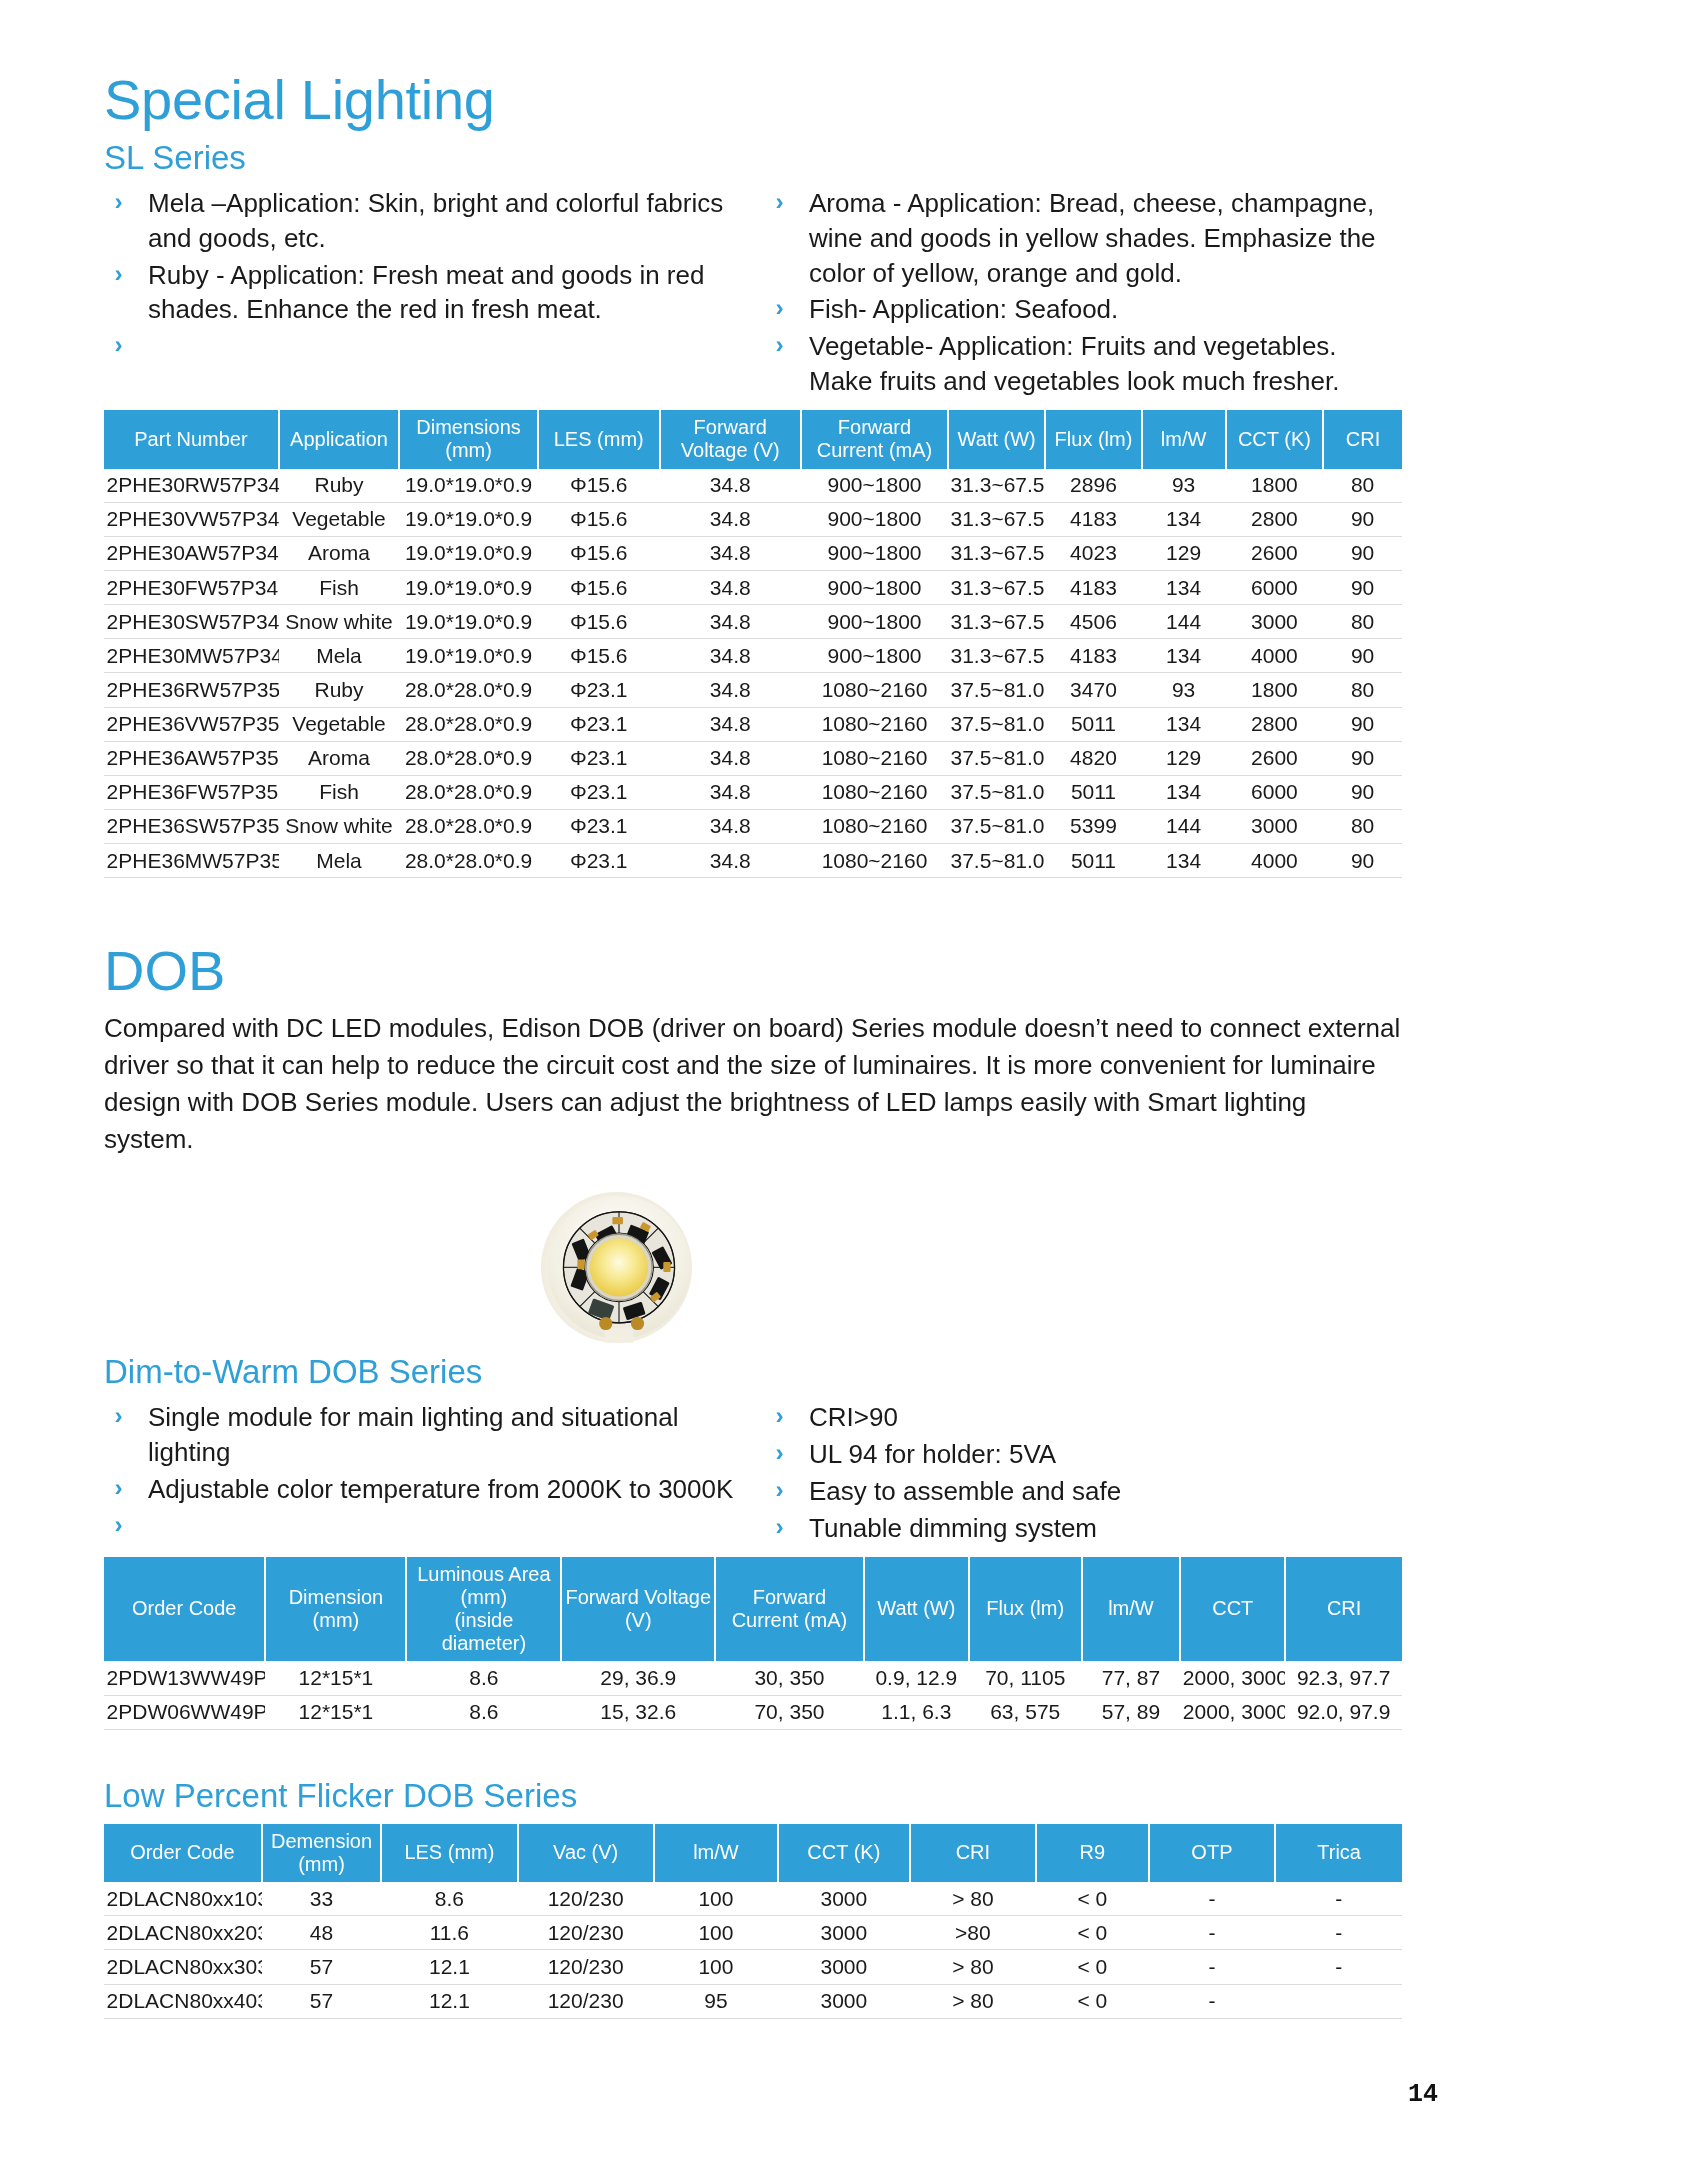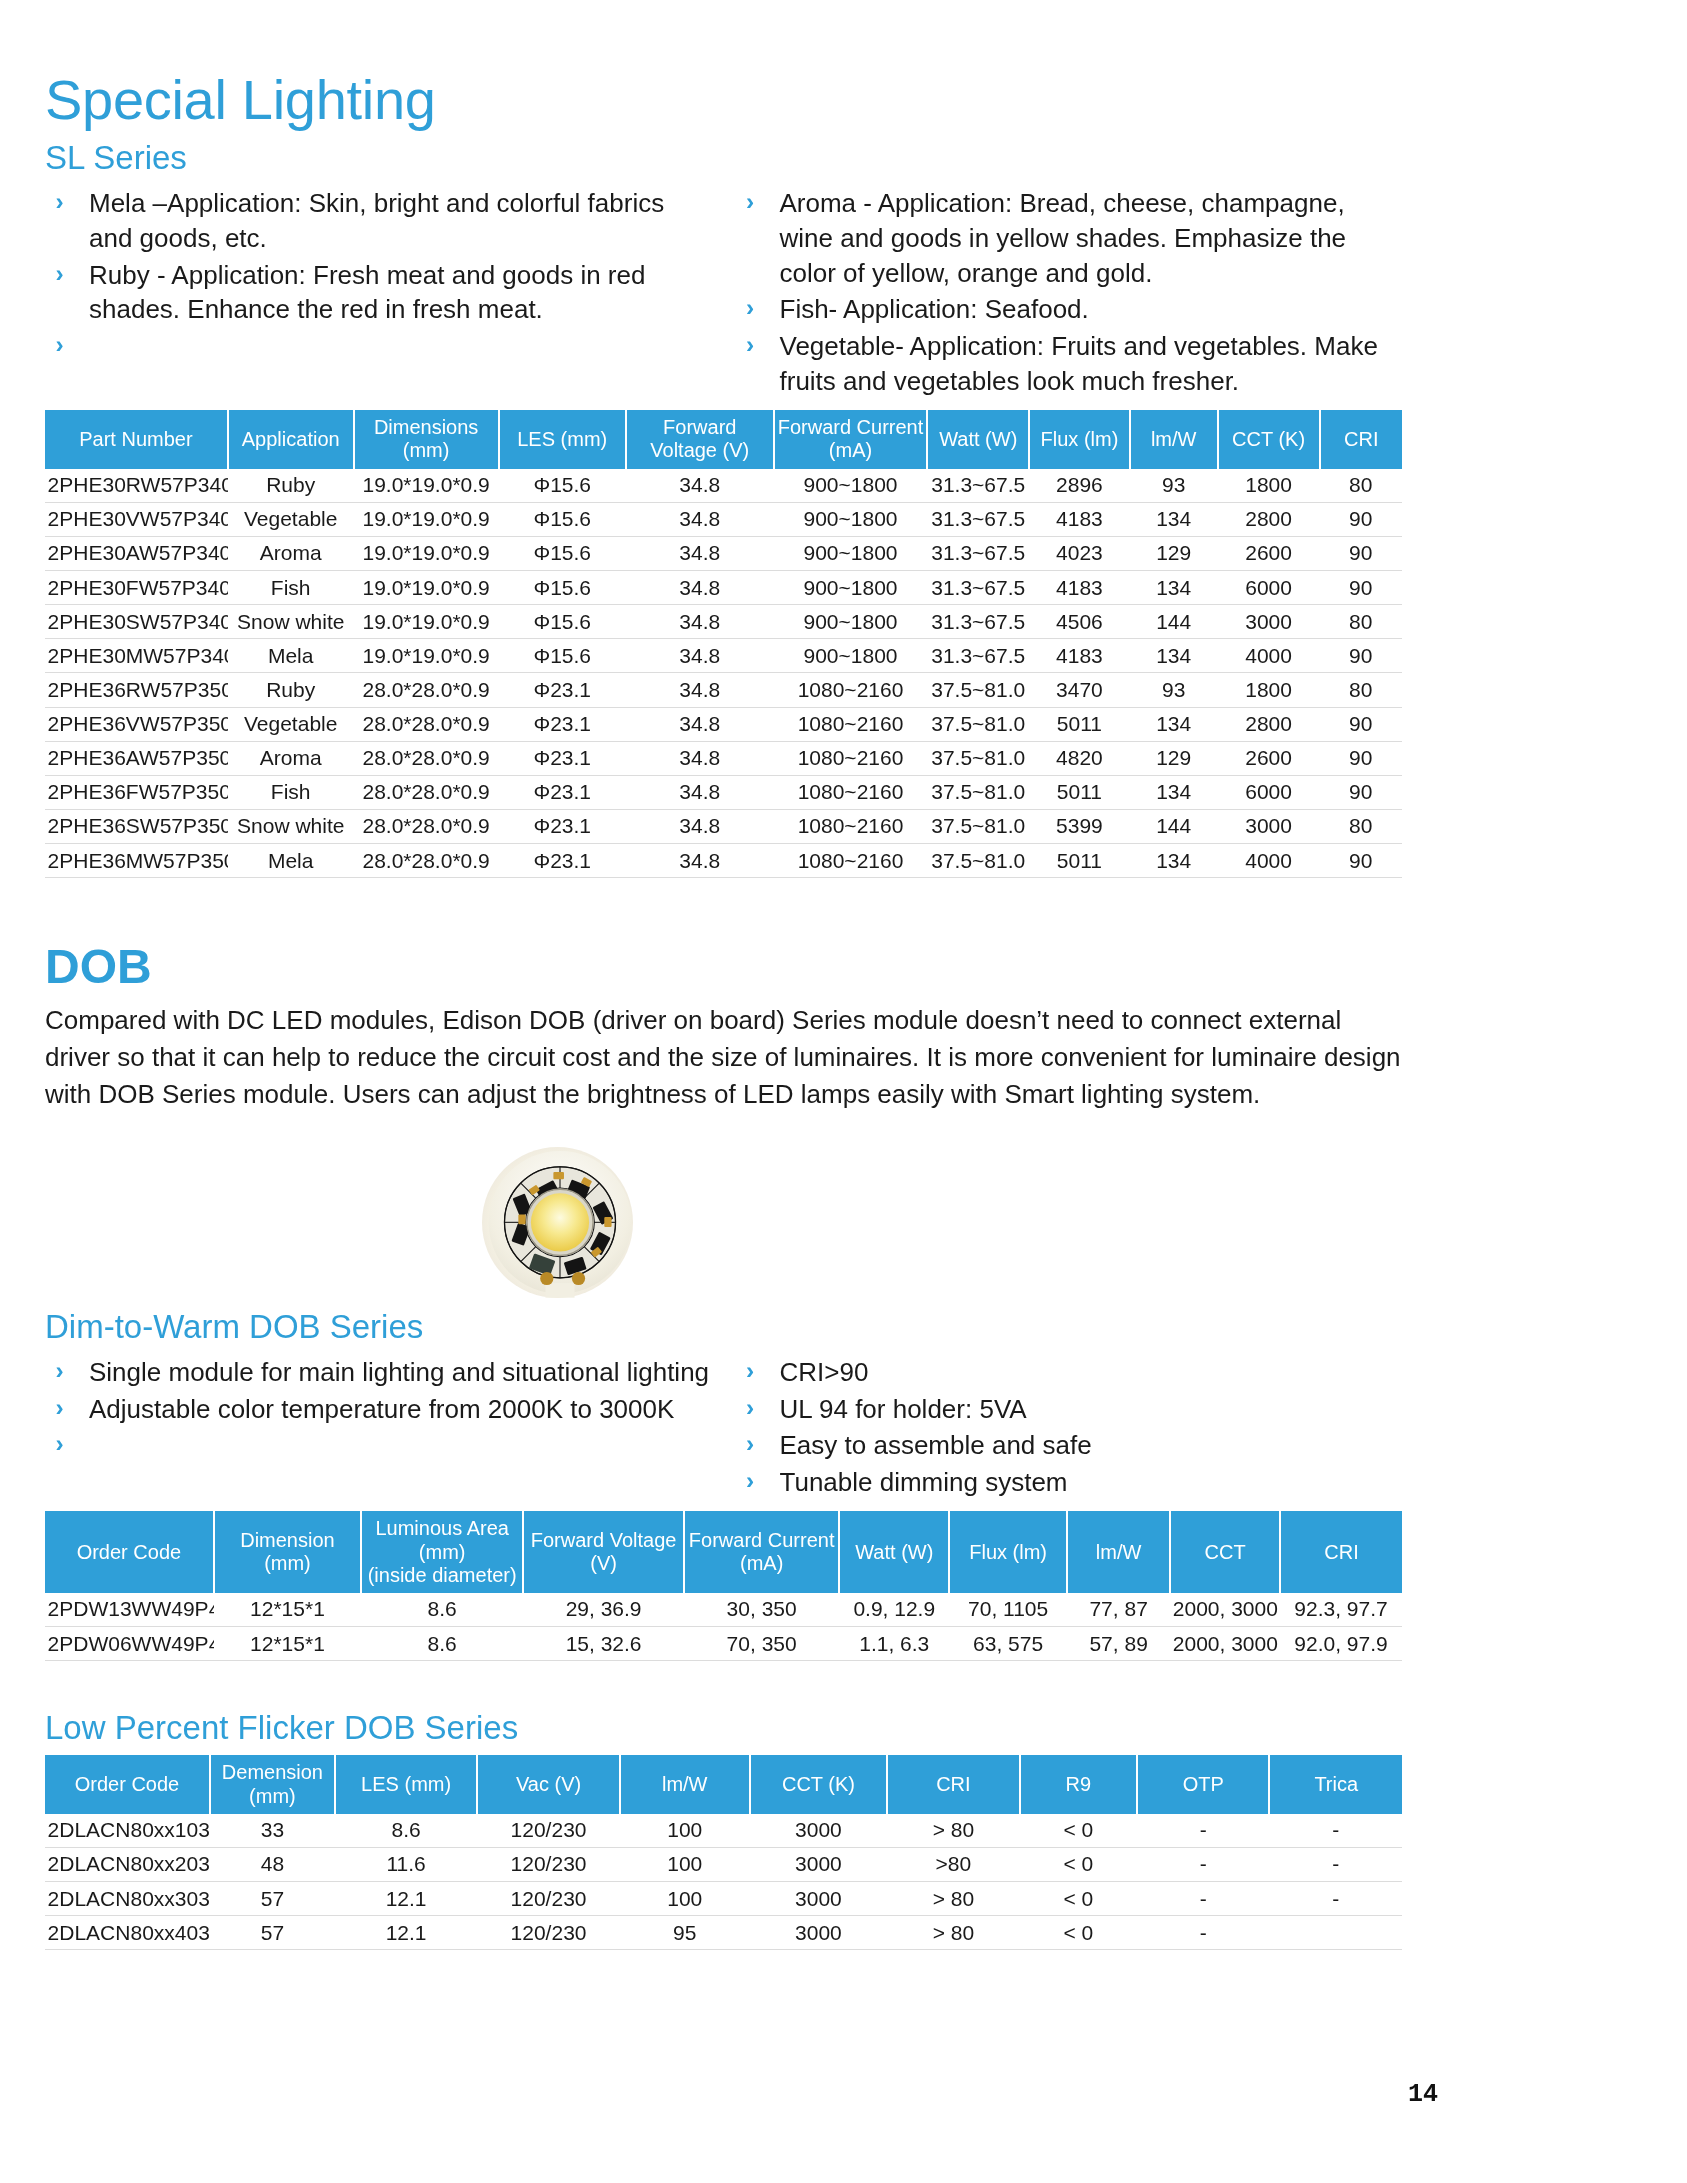--- a/index.html
+++ b/index.html
@@ -15,42 +15,42 @@
     color: #1a1a1a;
     position: relative;
     overflow: hidden;
   }
   .page {
     position: absolute;
     left: 0; top: 0;
     width: 1600px;
     height: 2183px;
     box-sizing: border-box;
-    padding: 71px 198px 0 45px;
+    padding: 71px 198px 0 104px;
   }
 
   
   h1.title {
     font-size: 56px;
     font-weight: 400;
     color: #2F9FD8;
     margin: 0 0 4px 0;
     letter-spacing: -0.3px;
     line-height: 1.05;
   }
   h2.subtitle {
     font-size: 33px;
     font-weight: 400;
     color: #2F9FD8;
     margin: 10.6px 0 9.3px 0;
     line-height: 1.1;
   }
   h2.dob-title {
-    font-size: 48px;
-    font-weight: 700;
+    font-size: 56px;
+    font-weight: 400;
     color: #2F9FD8;
     margin: 0 0 9.3px 0;
     line-height: 1.05;
   }
 
   
   .cols {
     display: flex;
     gap: 24px;
     margin-top: 4px;

